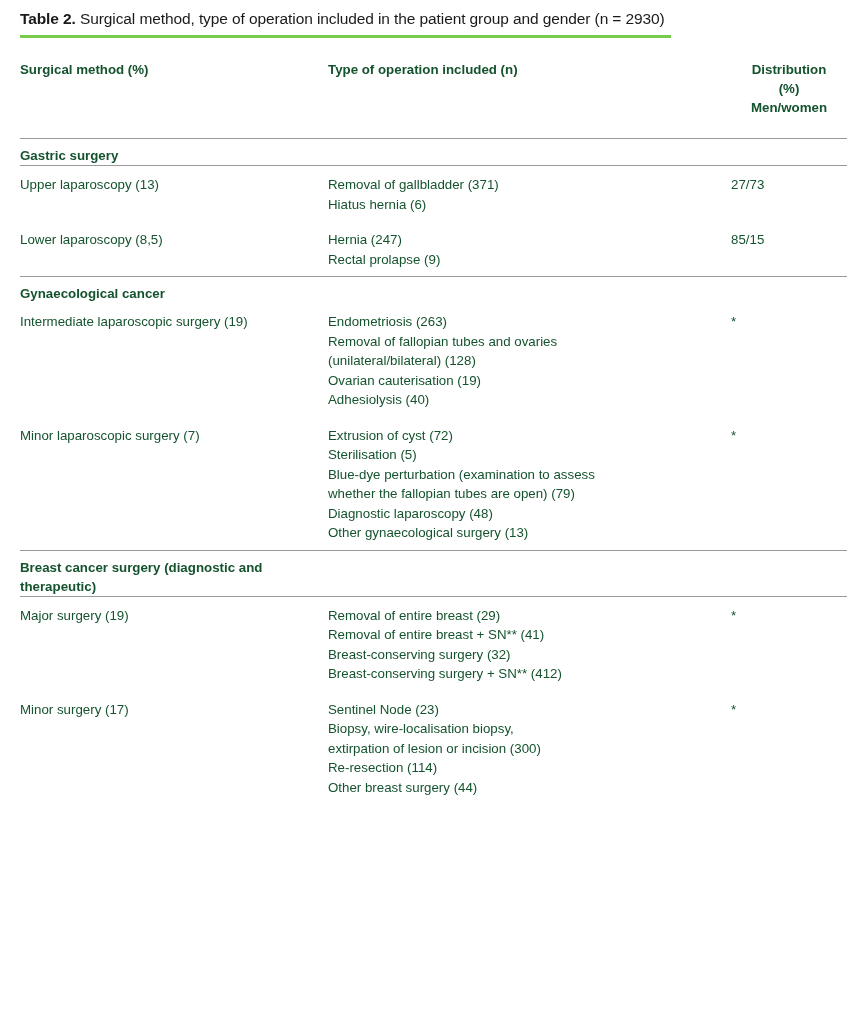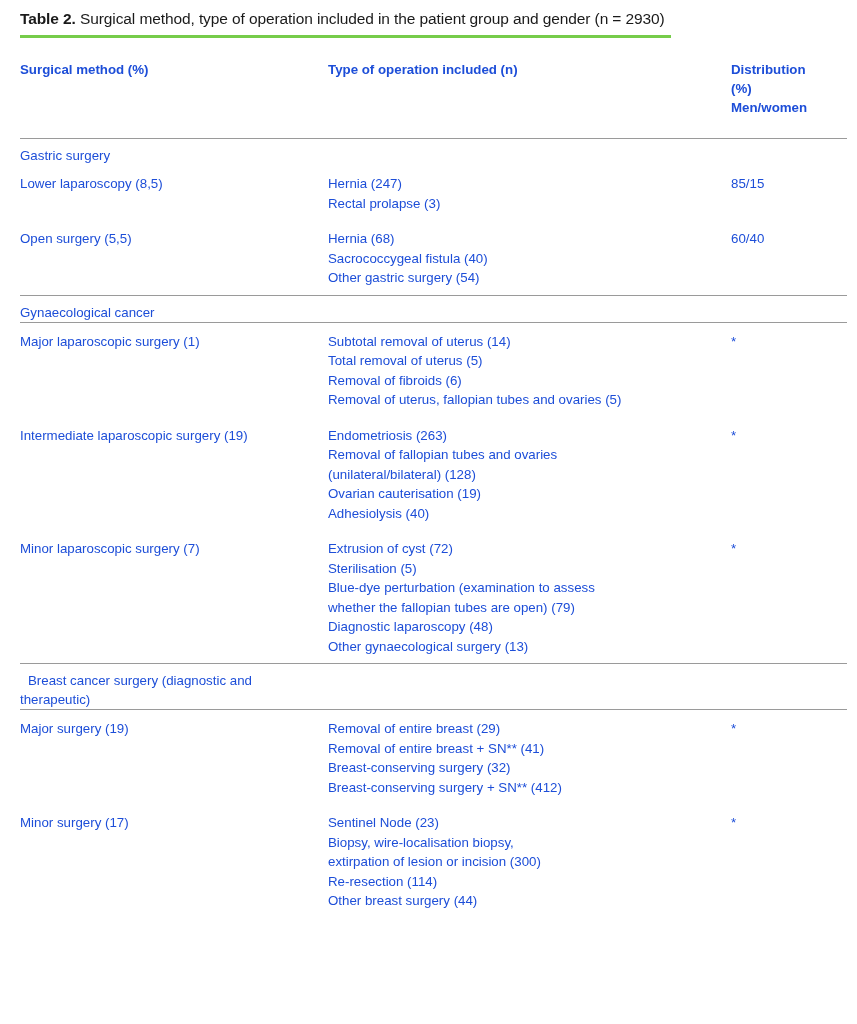--- a/index.html
+++ b/index.html
@@ -50,42 +50,43 @@
     border-collapse: collapse;
     table-layout: fixed;
     margin: 0 6px;
     width: calc(100% - 12px);
   }
   table.tbl td {
     vertical-align: top;
     padding: 0;
     font-size: 13.3px;
     line-height: 19.5px;
-    color: #1d4ed8;
+    color: #14532d;
   }
 
   col.c1 { width: 308px; }
   col.c2 { width: 403px; }
   col.c3 { width: 116px; }
 
   
   tr.head-row td {
     font-weight: bold;
     font-size: 13.3px;
     line-height: 19px;
     padding-top: 22px;
     padding-bottom: 21px;
   }
   tr.head-row td.c3cell {
     line-height: 19px;
+    text-align: center;
   }
 
   
   tr.section-row td {
-    font-weight: normal;
+    font-weight: bold;
     padding-top: 7px;
     line-height: 19px;
   }
 
   
   tr.data-row td {
     padding-top: 9px;
     padding-bottom: 7px;
   }
   tr.data-row td .line {
@@ -126,53 +127,42 @@
             <span class="line" style="display: block;">Men/women</span>
           </td>
         </tr>
         <tr class="section-row bt">
           <td>
             <span class="line" style="display: block;">Gastric surgery</span>
           </td>
           <td></td>
           <td class="c3cell"></td>
         </tr>
+        <tr class="data-row bt">
+          <td>Upper laparoscopy (13)</td>
+          <td>
+            <span class="line">Removal of gallbladder (371)</span>
+            <span class="line">Hiatus hernia (6)</span>
+          </td>
+          <td class="c3cell">27/73</td>
+        </tr>
         <tr class="data-row">
           <td>Lower laparoscopy (8,5)</td>
           <td>
             <span class="line">Hernia (247)</span>
-            <span class="line">Rectal prolapse (3)</span>
+            <span class="line">Rectal prolapse (9)</span>
           </td>
           <td class="c3cell">85/15</td>
-        </tr>
-        <tr class="data-row">
-          <td>Open surgery (5,5)</td>
-          <td>
-            <span class="line">Hernia (68)</span>
-            <span class="line">Sacrococcygeal fistula (40)</span>
-            <span class="line">Other gastric surgery (54)</span>
-          </td>
-          <td class="c3cell">60/40</td>
         </tr>
         <tr class="section-row bt">
           <td>
             <span class="line" style="display: block;">Gynaecological cancer</span>
           </td>
           <td></td>
           <td class="c3cell"></td>
-        </tr>
-        <tr class="data-row bt">
-          <td>Major laparoscopic surgery (1)</td>
-          <td>
-            <span class="line">Subtotal removal of uterus (14)</span>
-            <span class="line">Total removal of uterus (5)</span>
-            <span class="line">Removal of fibroids (6)</span>
-            <span class="line">Removal of uterus, fallopian tubes and ovaries (5)</span>
-          </td>
-          <td class="c3cell">*</td>
         </tr>
         <tr class="data-row">
           <td>Intermediate laparoscopic surgery (19)</td>
           <td>
             <span class="line">Endometriosis (263)</span>
             <span class="line">Removal of fallopian tubes and ovaries</span>
             <span class="line">(unilateral/bilateral) (128)</span>
             <span class="line">Ovarian cauterisation (19)</span>
             <span class="line">Adhesiolysis (40)</span>
           </td>
@@ -185,21 +175,21 @@
             <span class="line">Sterilisation (5)</span>
             <span class="line">Blue-dye perturbation (examination to assess</span>
             <span class="line">whether the fallopian tubes are open) (79)</span>
             <span class="line">Diagnostic laparoscopy (48)</span>
             <span class="line">Other gynaecological surgery (13)</span>
           </td>
           <td class="c3cell">*</td>
         </tr>
         <tr class="section-row bt">
           <td>
-            <span class="line" style="display: block; margin-left: 8px;">Breast cancer surgery (diagnostic and</span>
+            <span class="line" style="display: block;">Breast cancer surgery (diagnostic and</span>
             <span class="line" style="display: block;">therapeutic)</span>
           </td>
           <td></td>
           <td class="c3cell"></td>
         </tr>
         <tr class="data-row bt">
           <td>Major surgery (19)</td>
           <td>
             <span class="line">Removal of entire breast (29)</span>
             <span class="line">Removal of entire breast + SN** (41)</span>

